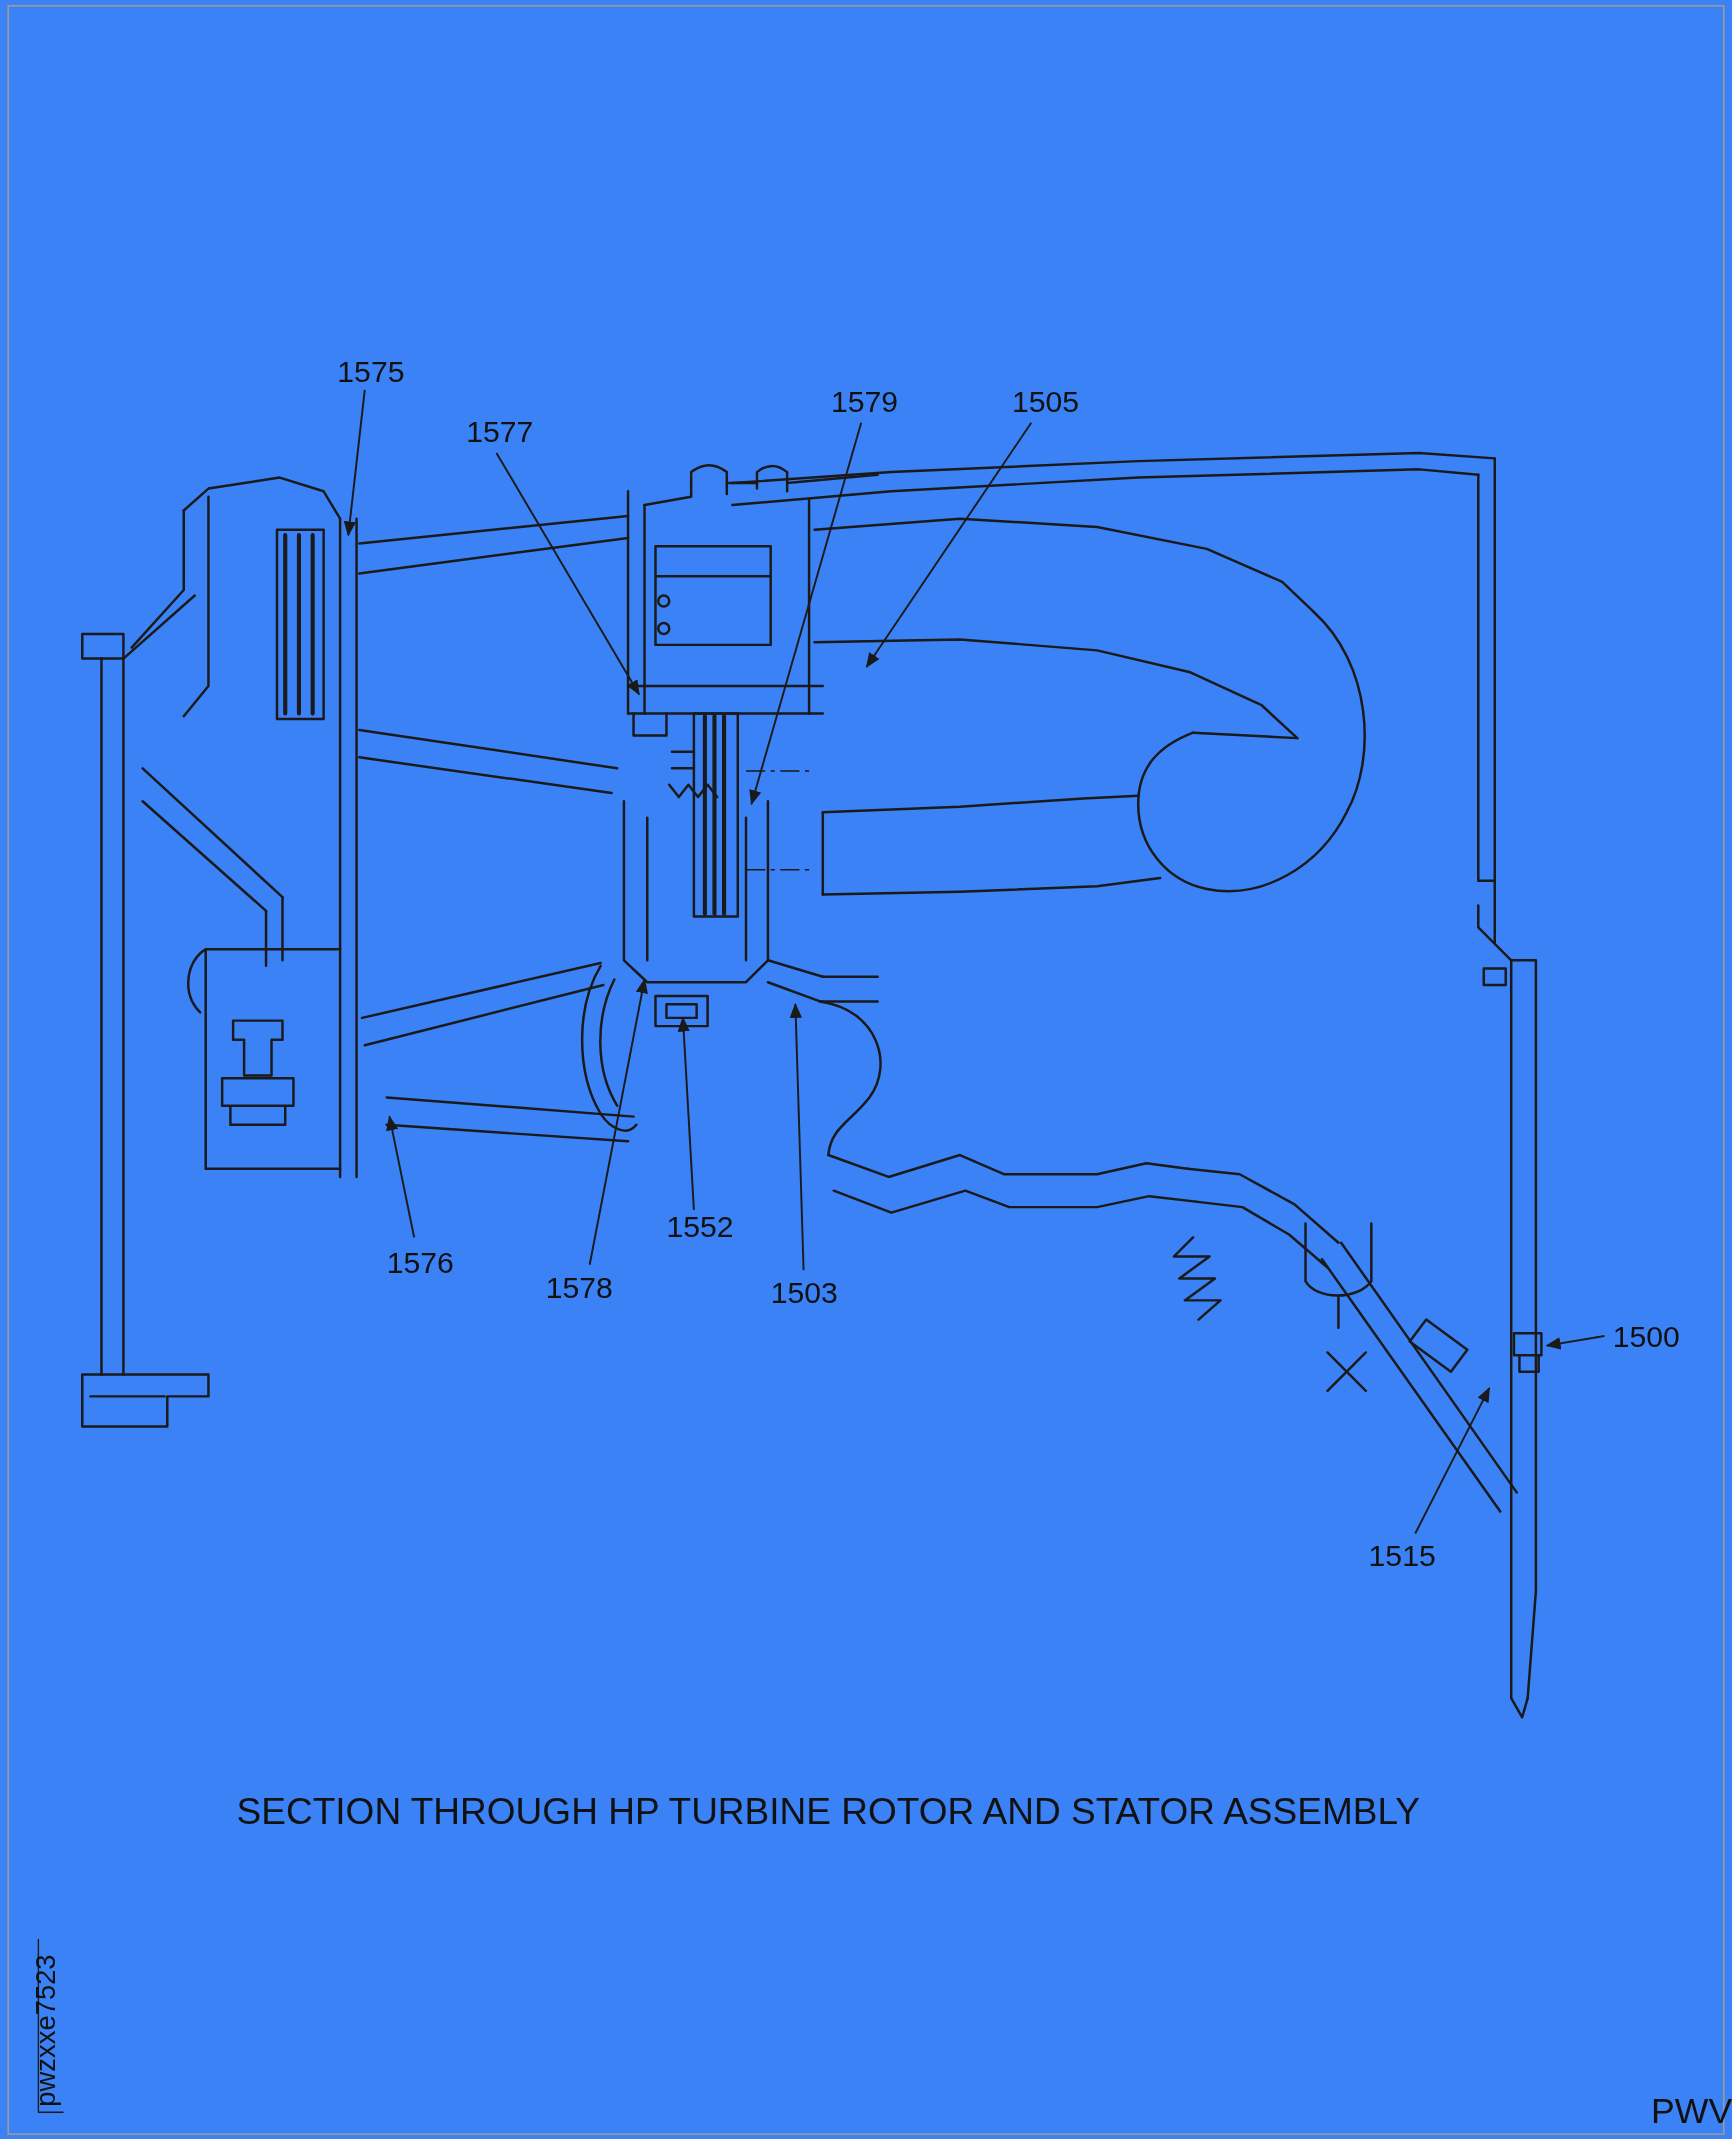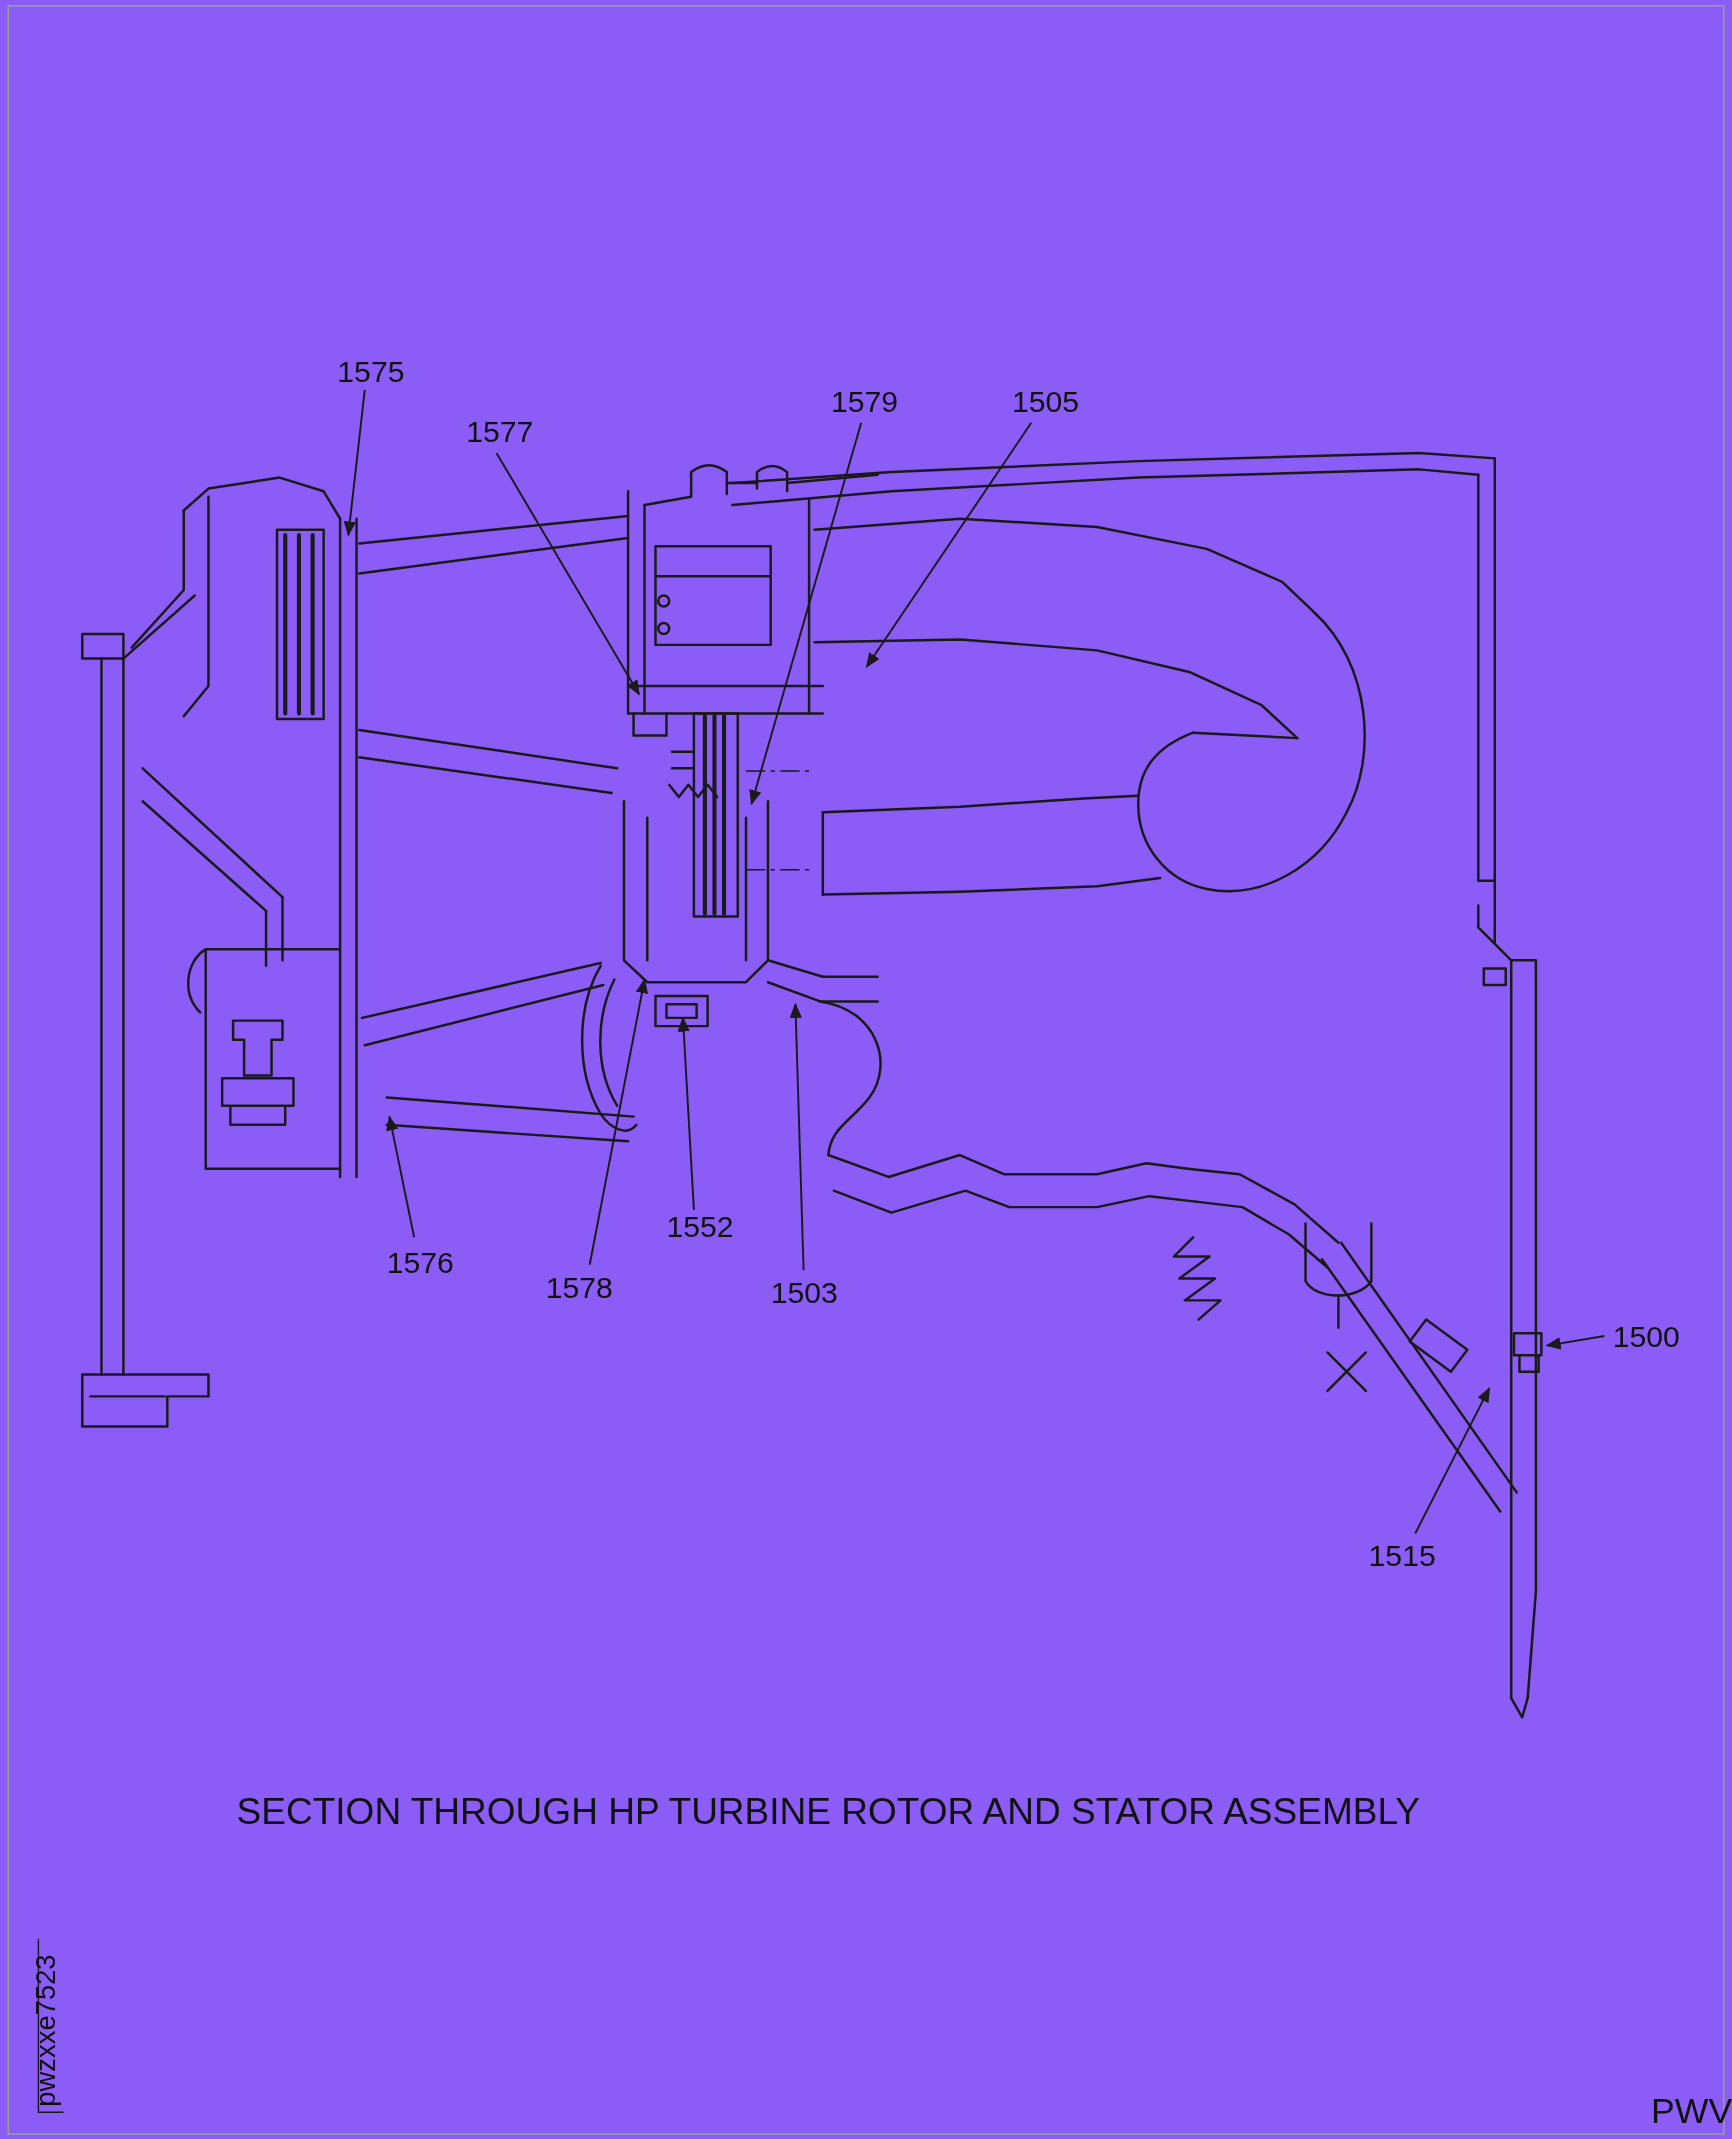--- a/index.html
+++ b/index.html
@@ -4,21 +4,21 @@
 <style>
   html, body {
     margin: 0;
     padding: 0;
     background: #ffffff;
   }
   .page {
     position: relative;
     width: 1732px;
     height: 2140px;
-    background: #8b5cf6;
+    background: #3b82f6;
     overflow: hidden;
     font-family: "Liberation Sans", sans-serif;
     text-decoration: underline;
   }
   .page svg {
     position: absolute;
     inset: 0;
     width: 1732px;
     height: 2140px;
     display: block;

